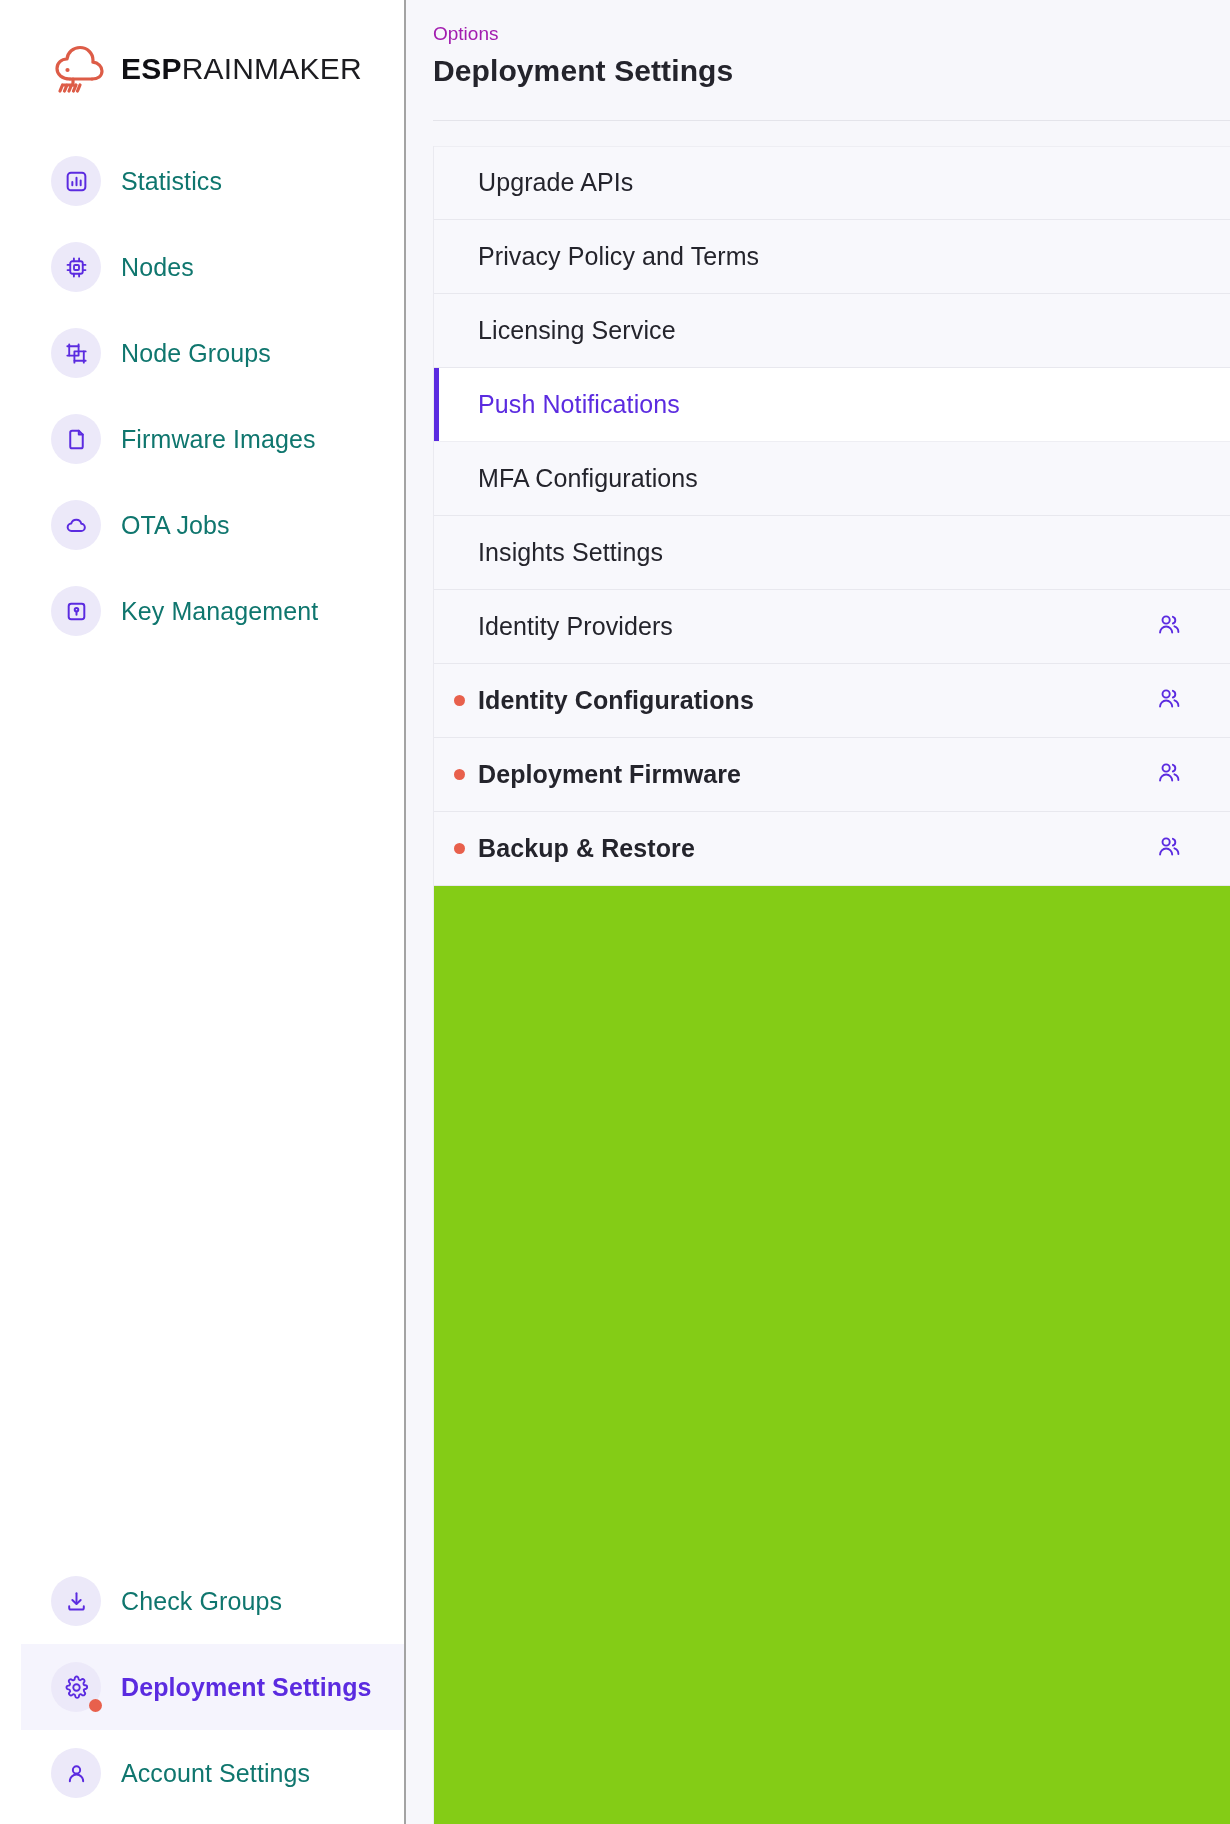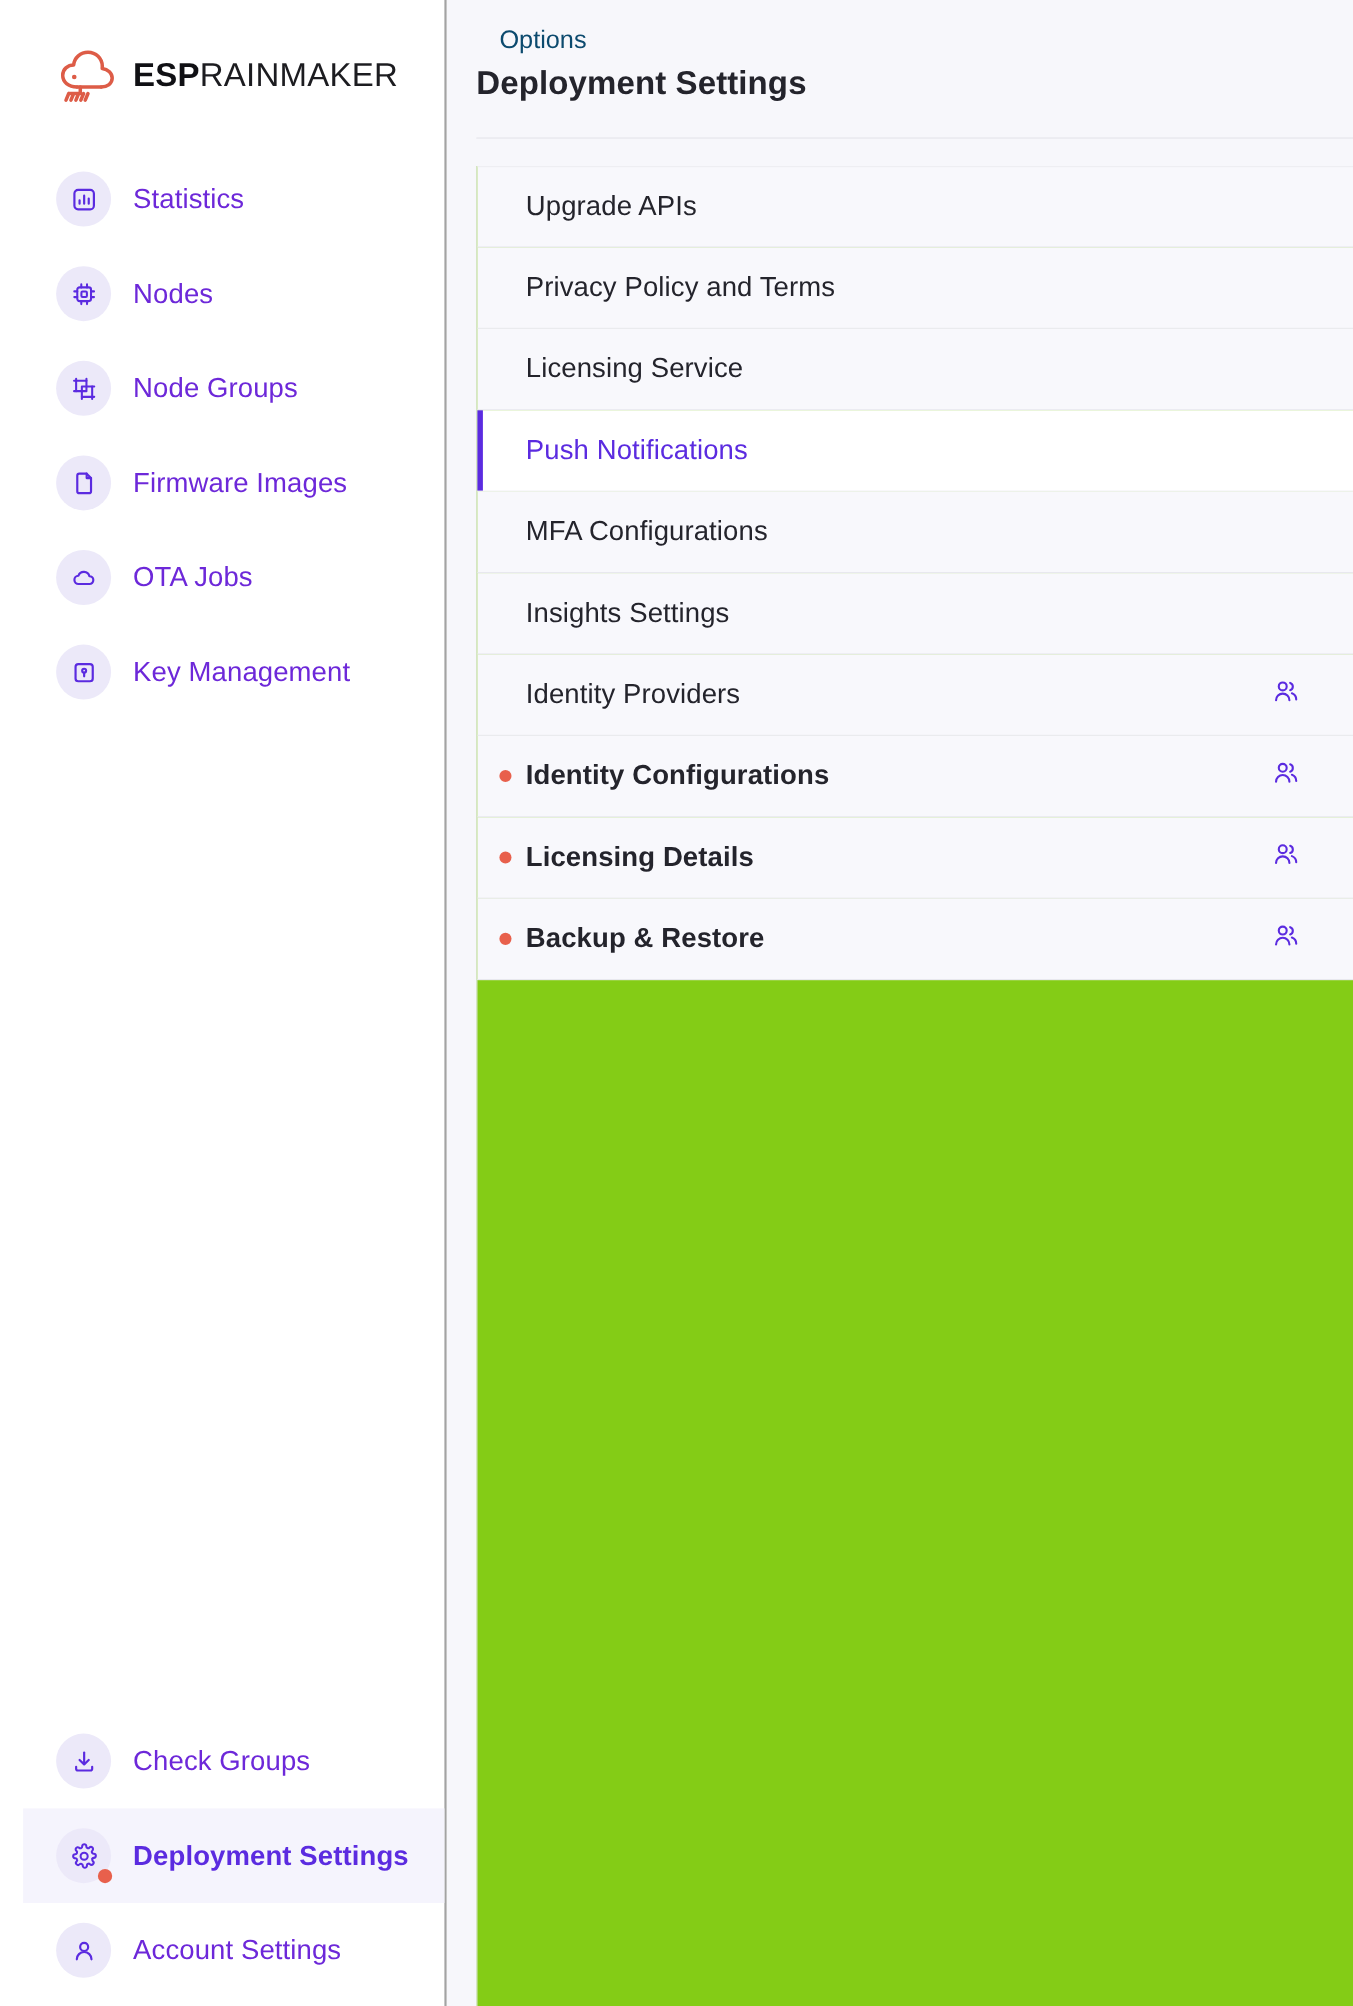--- a/index.html
+++ b/index.html
@@ -65,21 +65,21 @@
     border-radius: 50%;
     background: #ece9f9;
     display: flex;
     align-items: center;
     justify-content: center;
     position: relative;
   }
   .nav-icon svg { display: block; }
   .nav-label {
     font-size: 25px;
-    color: #6d28d9;
+    color: #0f766e;
     letter-spacing: 0.1px;
     white-space: nowrap;
   }
   .nav-item.active .nav-label { color: #5b2be0; font-weight: 700; }
   .badge-dot {
     position: absolute;
     width: 13px; height: 13px;
     border-radius: 50%;
     background: #e8604c;
     right: -1px; bottom: 0px;
@@ -90,25 +90,24 @@
     flex: 1 1 auto;
     background: #f7f7fb;
     display: flex;
     flex-direction: column;
     min-width: 0;
   }
   .main-header {
     padding: 22px 0 0 27px;
   }
   .eyebrow {
-    font-size: 23px;
-    color: #0c4a6e;
+    font-size: 19px;
+    color: #a21caf;
     line-height: 1.3;
     margin-bottom: 7px;
-    margin-left: 21px;
   }
   .page-title {
     font-size: 30px;
     font-weight: 700;
     color: #24242c;
     letter-spacing: 0.1px;
   }
   .header-rule {
     margin: 32px 0 0 27px;
     height: 1px;
@@ -381,21 +380,21 @@
               <path d="M3.6 19.2a5.4 5.4 0 0 1 10.8 0"></path>
               <path d="M15 5.2a3.1 3.1 0 0 1 0 5.9"></path>
               <path d="M16.4 13.6a5.3 5.3 0 0 1 3.5 5"></path>
             </svg>
         </span>
       </div>
 
       <div class="opt-row flagged has-users">
 
         <span class="opt-dot"></span>
-        <span class="opt-label">Licensing Details</span>
+        <span class="opt-label">Deployment Firmware</span>
         <span class="opt-spacer"></span>
         <span class="opt-users">
           <svg viewBox="0 0 24 24" width="27" height="27" fill="none" stroke="#5b2be0" stroke-width="1.7" stroke-linecap="round" stroke-linejoin="round">
               <circle cx="9" cy="8" r="3.2"></circle>
               <path d="M3.6 19.2a5.4 5.4 0 0 1 10.8 0"></path>
               <path d="M15 5.2a3.1 3.1 0 0 1 0 5.9"></path>
               <path d="M16.4 13.6a5.3 5.3 0 0 1 3.5 5"></path>
             </svg>
         </span>
       </div>

